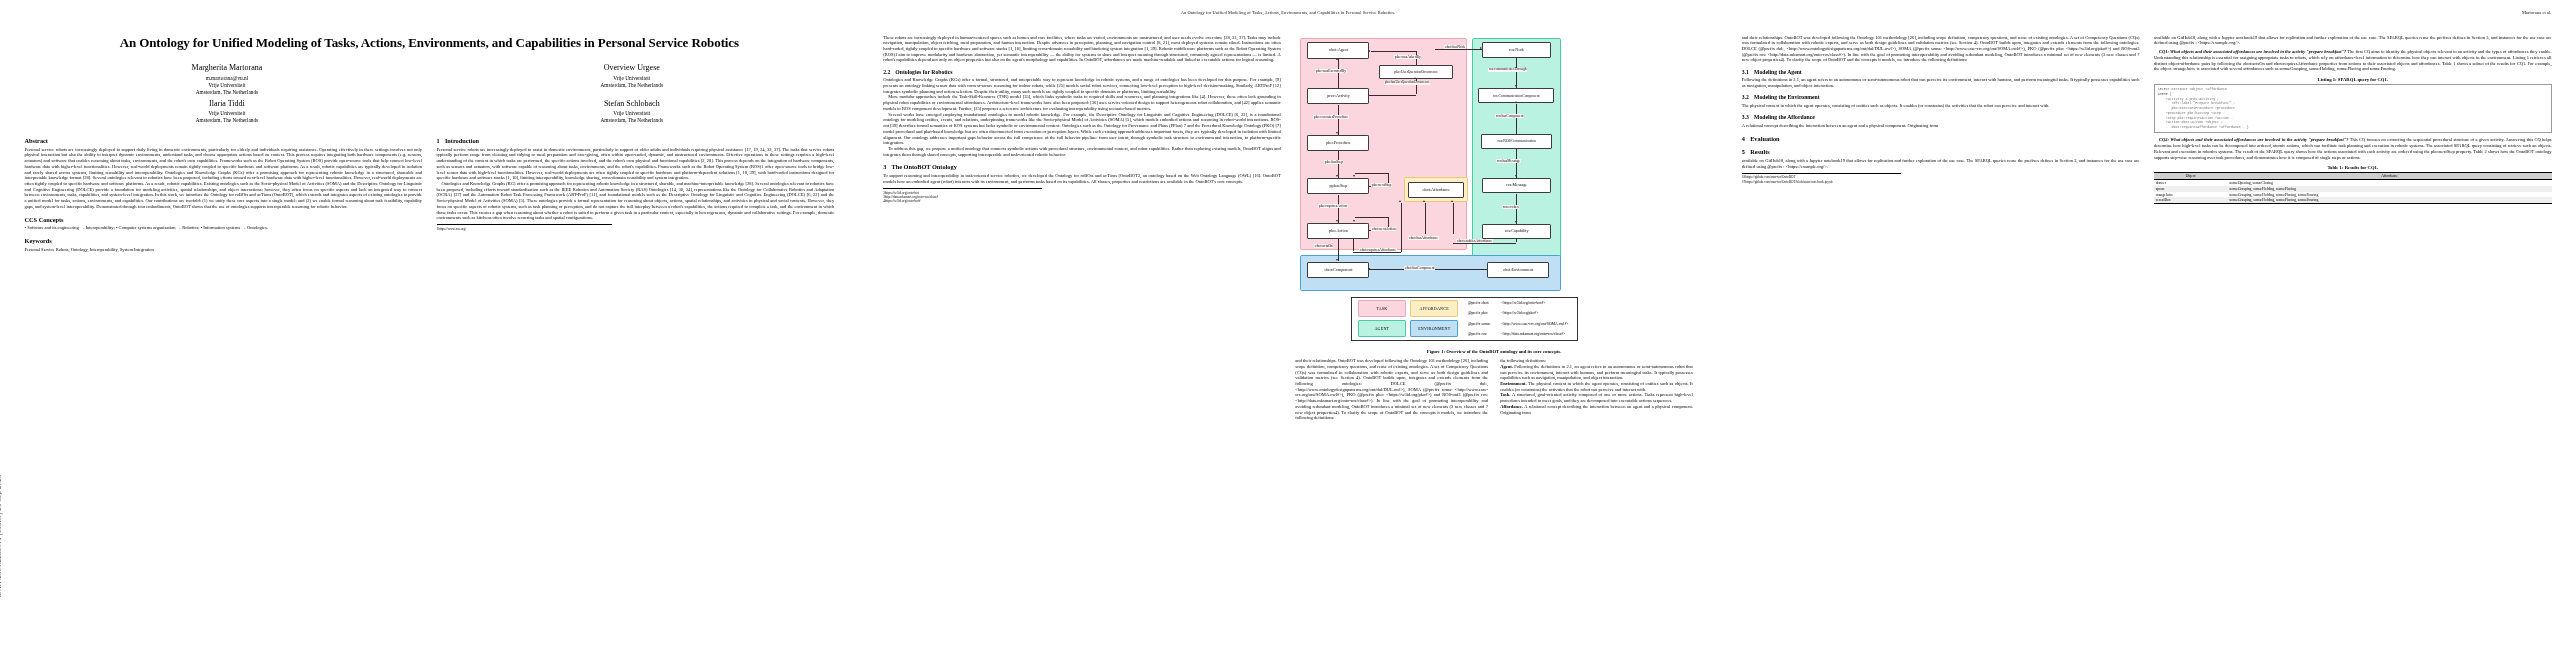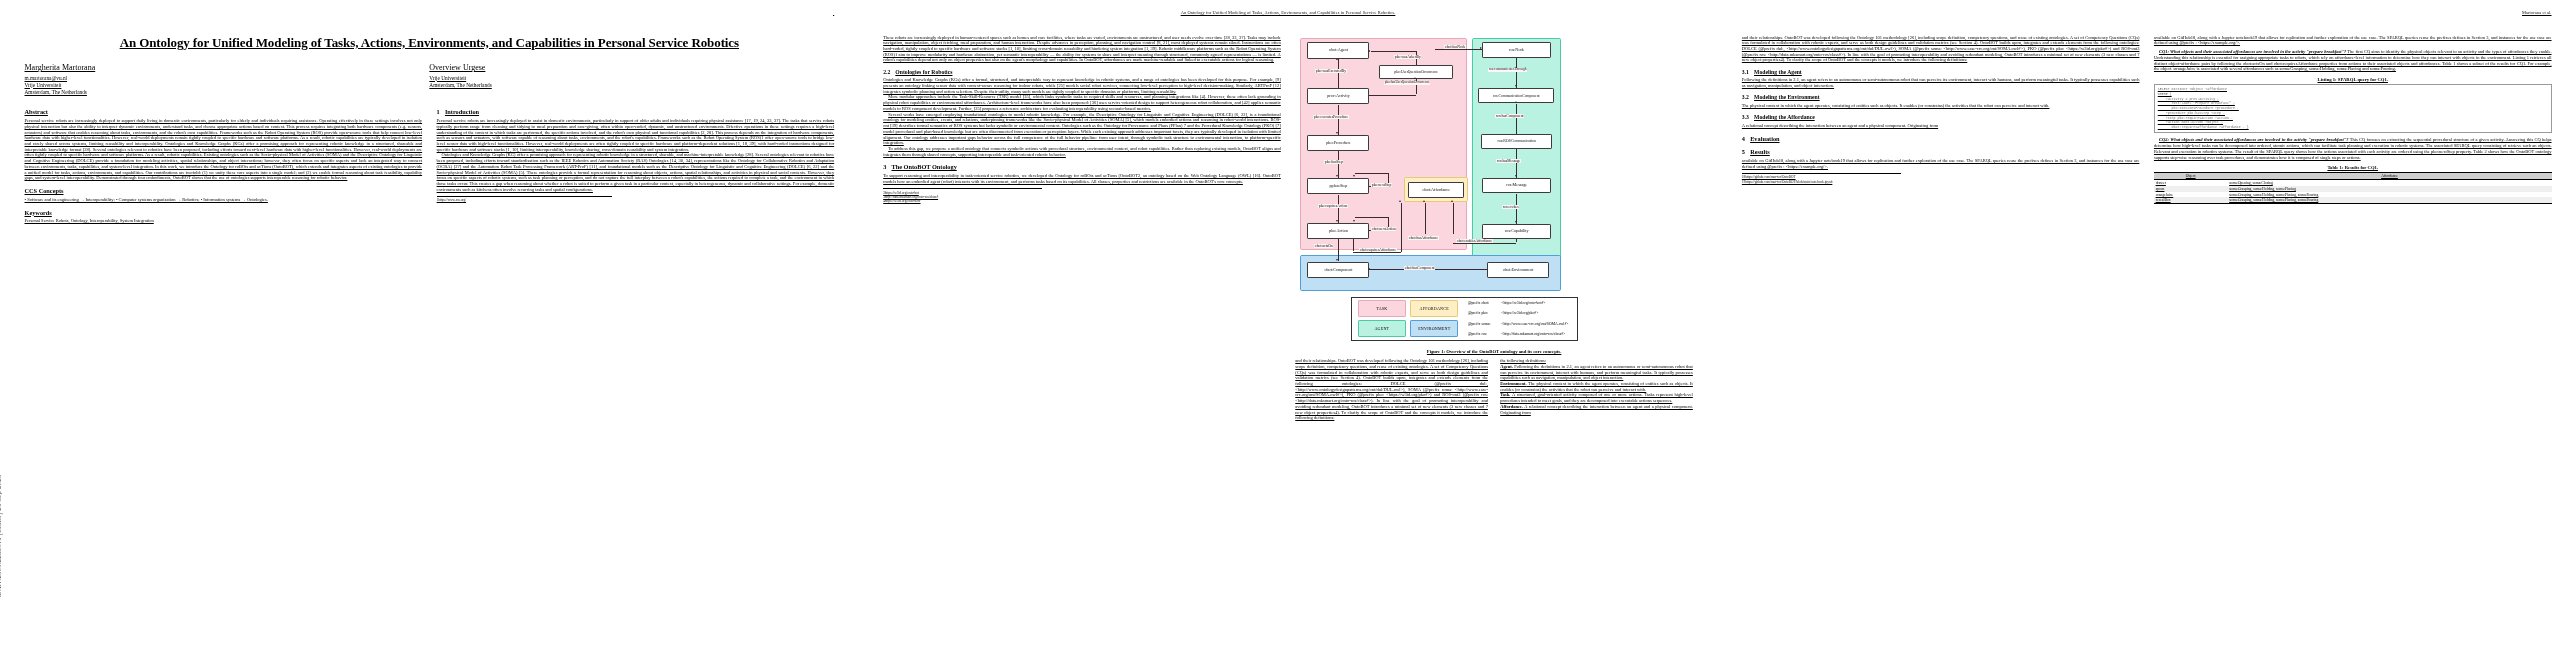--- a/index.html
+++ b/index.html
@@ -6,21 +6,20 @@
   html, body { margin:0; padding:0; background:#ffffff; }
   body {
     width:2576px; height:667px;
     font-family:"Liberation Serif", serif;
     color:#000; overflow:hidden; position:relative;
   }
   .spread { display:flex; width:2576px; height:667px; }
   .page {
     position:relative; height:605px; background:#fff;
     padding:10px 24.5px 5.6px 24.5px;
-    text-decoration:underline;
   }
   .page.p1 { width:859px; }
   .page.p2 { width:859px; }
   .page.p3 { width:859px; }
 
   
   .arxiv-stamp{
     position:absolute; left:3.3px; bottom:7.8px;
     transform-origin:left bottom; transform:rotate(-90deg) translateX(0);
     font-family:"Liberation Serif", serif; font-size:7px;
@@ -32,21 +31,21 @@
     margin:0 0 19px 0; height:5.6px; letter-spacing:0.1px;
   }
   .runhead.center{ text-align:center; }
 
   .title{
     text-align:center; font-weight:bold; font-size:13px; line-height:1.18;
     letter-spacing:-0.1px; margin:3.3px 0 13.3px 0;
   }
 
   .authors{ display:flex; gap:0; margin-bottom:3.3px; }
-  .authorcol{ flex:1; }
+  .authorcol{ flex:1; text-align:center; }
   .auth-name{ font-size:8px; line-height:1.35; margin-bottom:0.6px; }
   .auth-line{ font-size:5.3px; line-height:1.32; }
 
   .cols{ display:flex; gap:14.5px; }
   .col{ flex:1; }
 
   h2.sec{
     font-weight:bold; font-size:6.3px; margin:6.1px 0 2.2px 0; line-height:1.2;
   }
   h3.sub{
@@ -160,20 +159,32 @@
 
     <div class="authors">
       <div class="authorcol">
         <div class="auth-name">Margherita Martorana</div>
         <div class="auth-line">m.martorana@vu.nl</div>
         <div class="auth-line">Vrije Universiteit</div>
         <div class="auth-line">Amsterdam, The Netherlands</div>
       </div>
       <div class="authorcol">
         <div class="auth-name">Overview Urgese</div>
+        <div class="auth-line">Vrije Universiteit</div>
+        <div class="auth-line">Amsterdam, The Netherlands</div>
+      </div>
+    </div>
+    <div class="authors">
+      <div class="authorcol">
+        <div class="auth-name">Ilaria Tiddi</div>
+        <div class="auth-line">Vrije Universiteit</div>
+        <div class="auth-line">Amsterdam, The Netherlands</div>
+      </div>
+      <div class="authorcol">
+        <div class="auth-name">Stefan Schlobach</div>
         <div class="auth-line">Vrije Universiteit</div>
         <div class="auth-line">Amsterdam, The Netherlands</div>
       </div>
     </div>
 
     <div class="cols" style="margin-top:6.7px;">
 
       <div class="col">
         <h2 class="sec">Abstract</h2>
         <p class="abs">Personal service robots are increasingly deployed to support daily living in domestic environments, particularly for elderly and individuals requiring assistance. Operating effectively in these settings involves not only physical interaction but also the ability to interpret dynamic environments, understand tasks, and choose appropriate actions based on context. This process requires integrating both hardware components (e.g. sensors, actuators) and software that enables reasoning about tasks, environments, and the robot's own capabilities. Frameworks such as the Robot Operating System (ROS) provide open-source tools that help connect low-level hardware data with higher-level functionalities. However, real-world deployments remain tightly coupled to specific hardware and software platforms. As a result, robotic capabilities are typically developed in isolation and rarely shared across systems, limiting reusability and interoperability. Ontologies and Knowledge Graphs (KGs) offer a promising approach for representing robotic knowledge in a structured, shareable and interpretable knowledge format [28]. Several ontologies relevant to robotics have been proposed, including efforts toward next-level hardware data with higher-level functionalities. However, real-world deployments are often tightly coupled to specific hardware and software platforms. As a result, robotic capabilities. Existing ontologies such as the Socio-physical Model of Activities (SOMA) and the Descriptive Ontology for Linguistic and Cognitive Engineering (DOLCE) provide a foundation for modeling activities, spatial relationships, and object interactions; however, they often focus on specific aspects and lack an integrated way to connect between environments, tasks, capabilities, and system-level integration. In this work, we introduce the Ontology for roBOts and acTions (OntoBOT), which extends and integrates aspects of existing ontologies to provide a unified model for tasks, actions, environments, and capabilities. Our contributions are twofold: (1) we unify these core aspects into a single model; and (2) we enable formal reasoning about task feasibility, capability gaps, and system-level interoperability. Demonstrated through four embodiments, OntoBOT shows that the use of ontologies supports interoperable reasoning for robotic behavior.</p>

